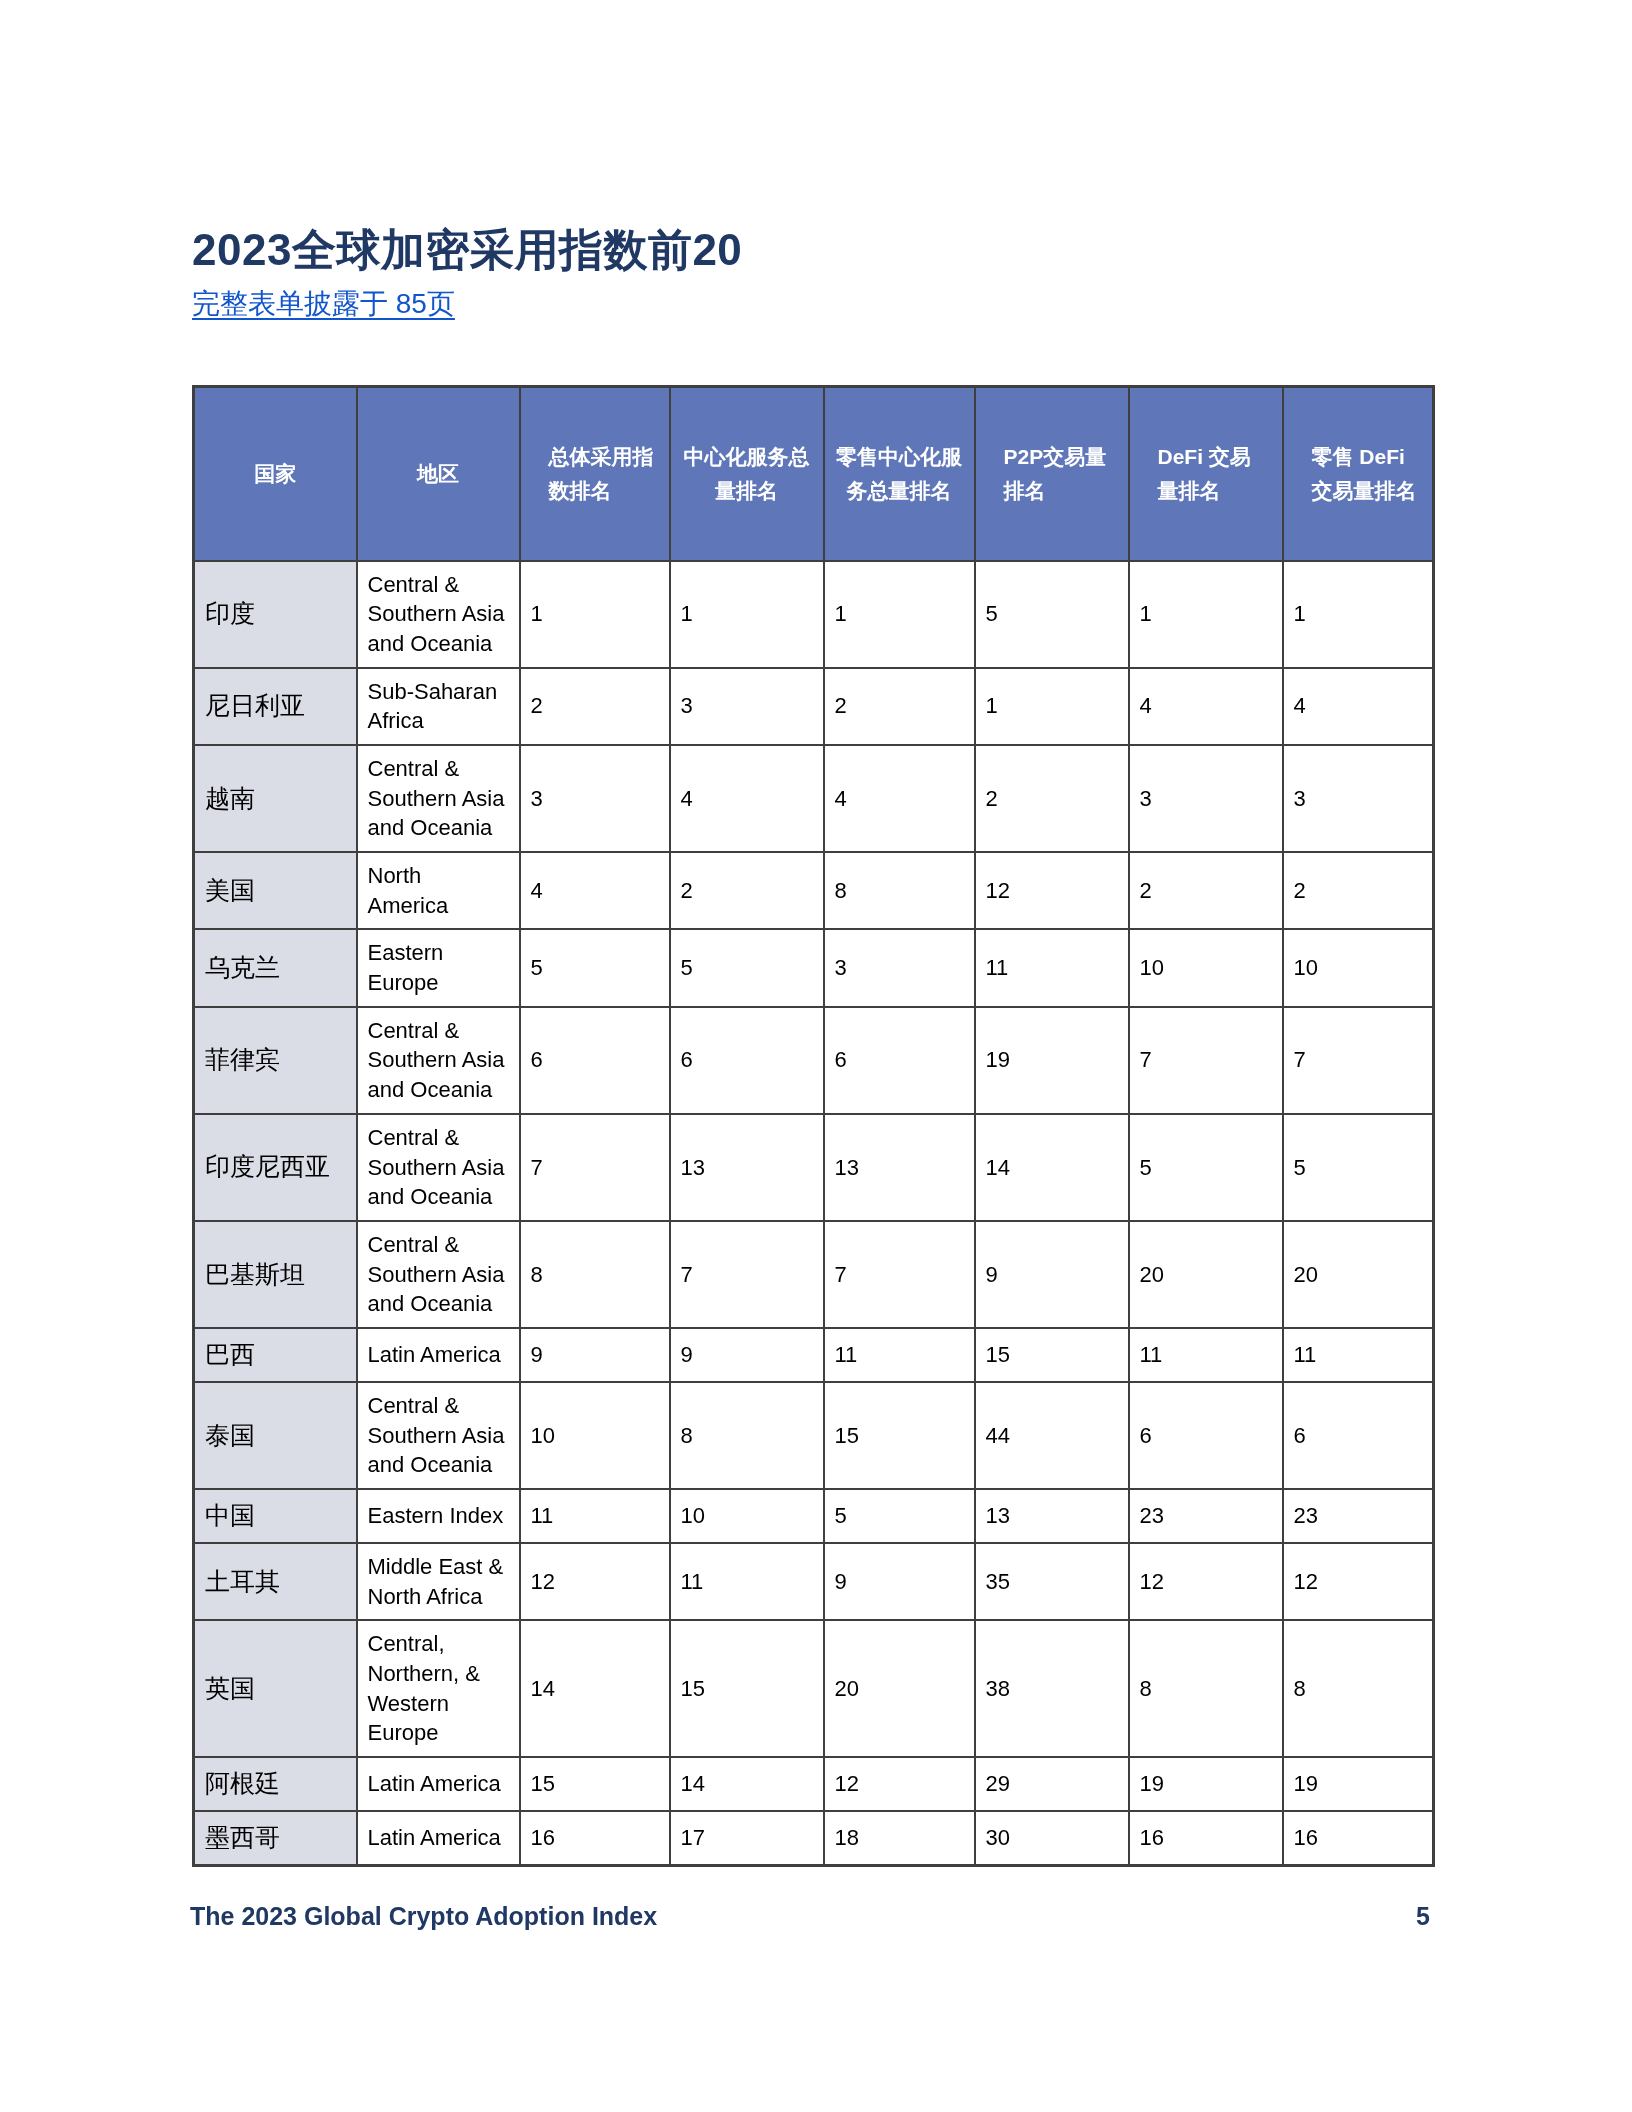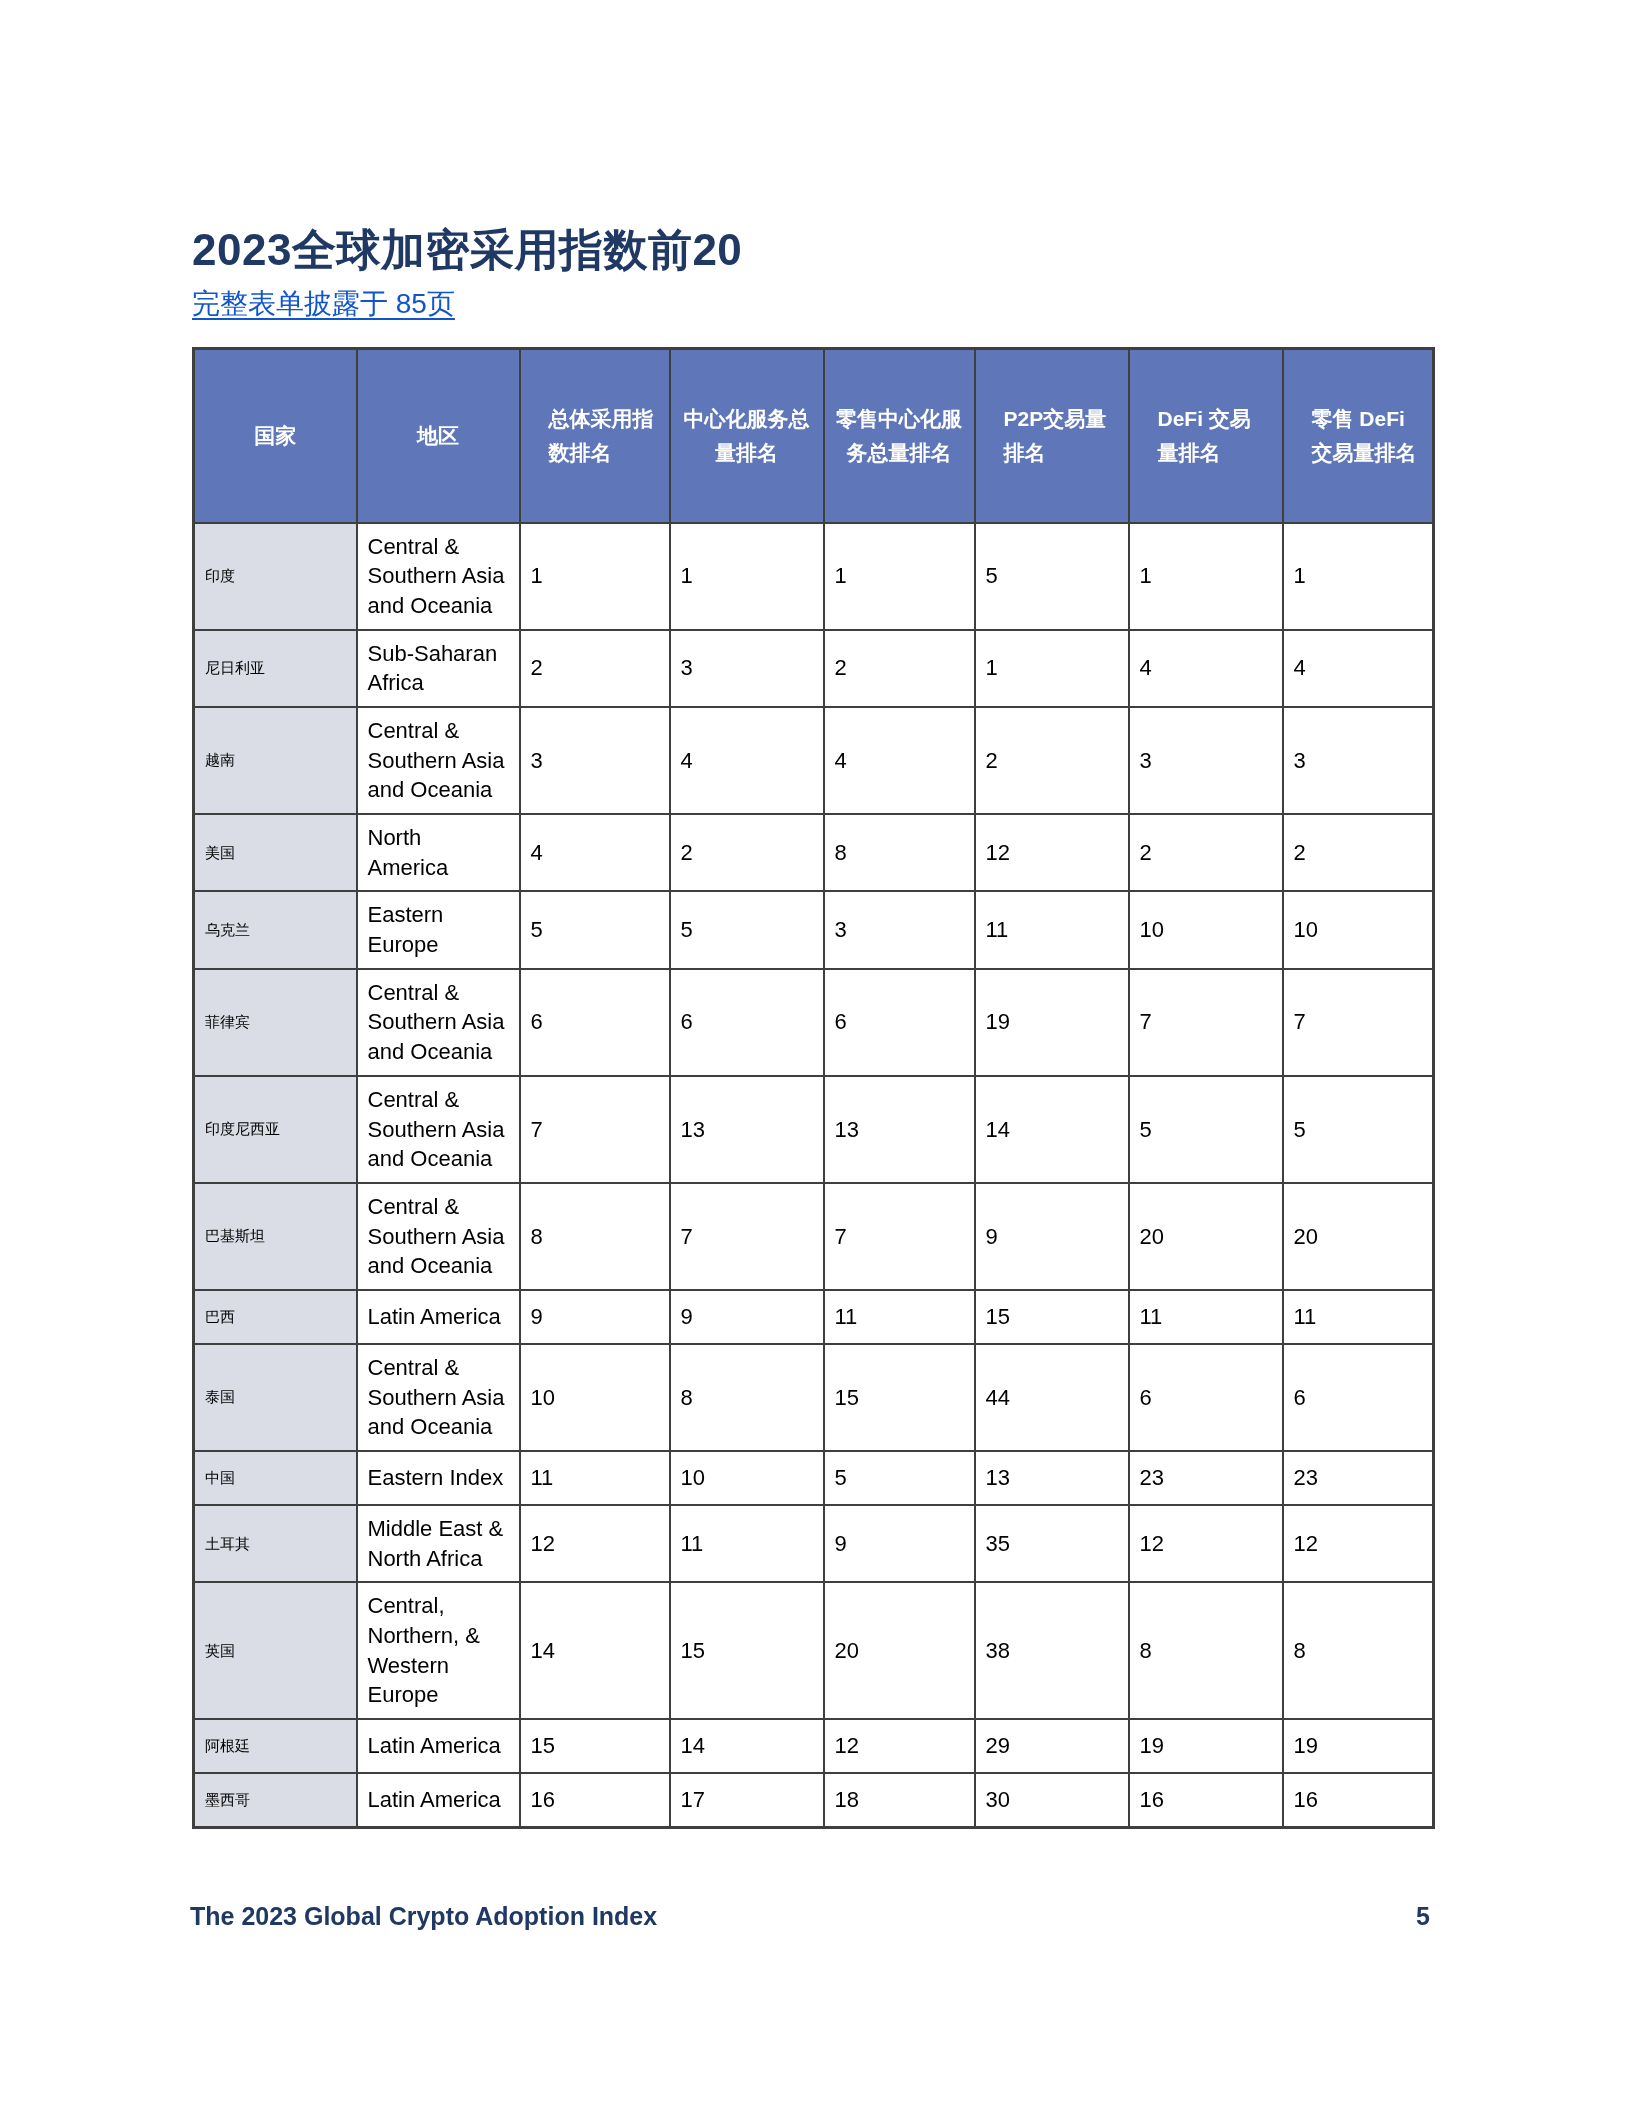--- a/index.html
+++ b/index.html
@@ -35,21 +35,21 @@
   .full-list-link{
     display:inline-block;
     margin-top:8px;
     font-size:28px;
     color:var(--link);
     text-decoration:underline;
     text-underline-offset:5px;
     cursor:pointer;
   }
   table.rank-table{
-    margin-top:24px;
+    margin-top:62px;
     width:1240px;
     table-layout:fixed;
     border-collapse:collapse;
     border:3px solid var(--border);
   }
   .rank-table th,.rank-table td{
     border:2px solid var(--border);
     padding:8px 10px;
     vertical-align:middle;
   }
@@ -66,21 +66,21 @@
   .rank-table td{
     font-size:22px;
     line-height:1.35;
     color:#000;
     background:#fff;
     text-align:left;
     height:54px;
   }
   .rank-table td.cell-country{
     background:var(--country-col-bg);
-    font-size:15px;
+    font-size:25px;
   }
   .rank-table td.cell-region{
     white-space:pre-line;
   }
   .page-footer{
     position:absolute;
     top:1902px;
     left:190px;
     width:1240px;
     display:flex;

